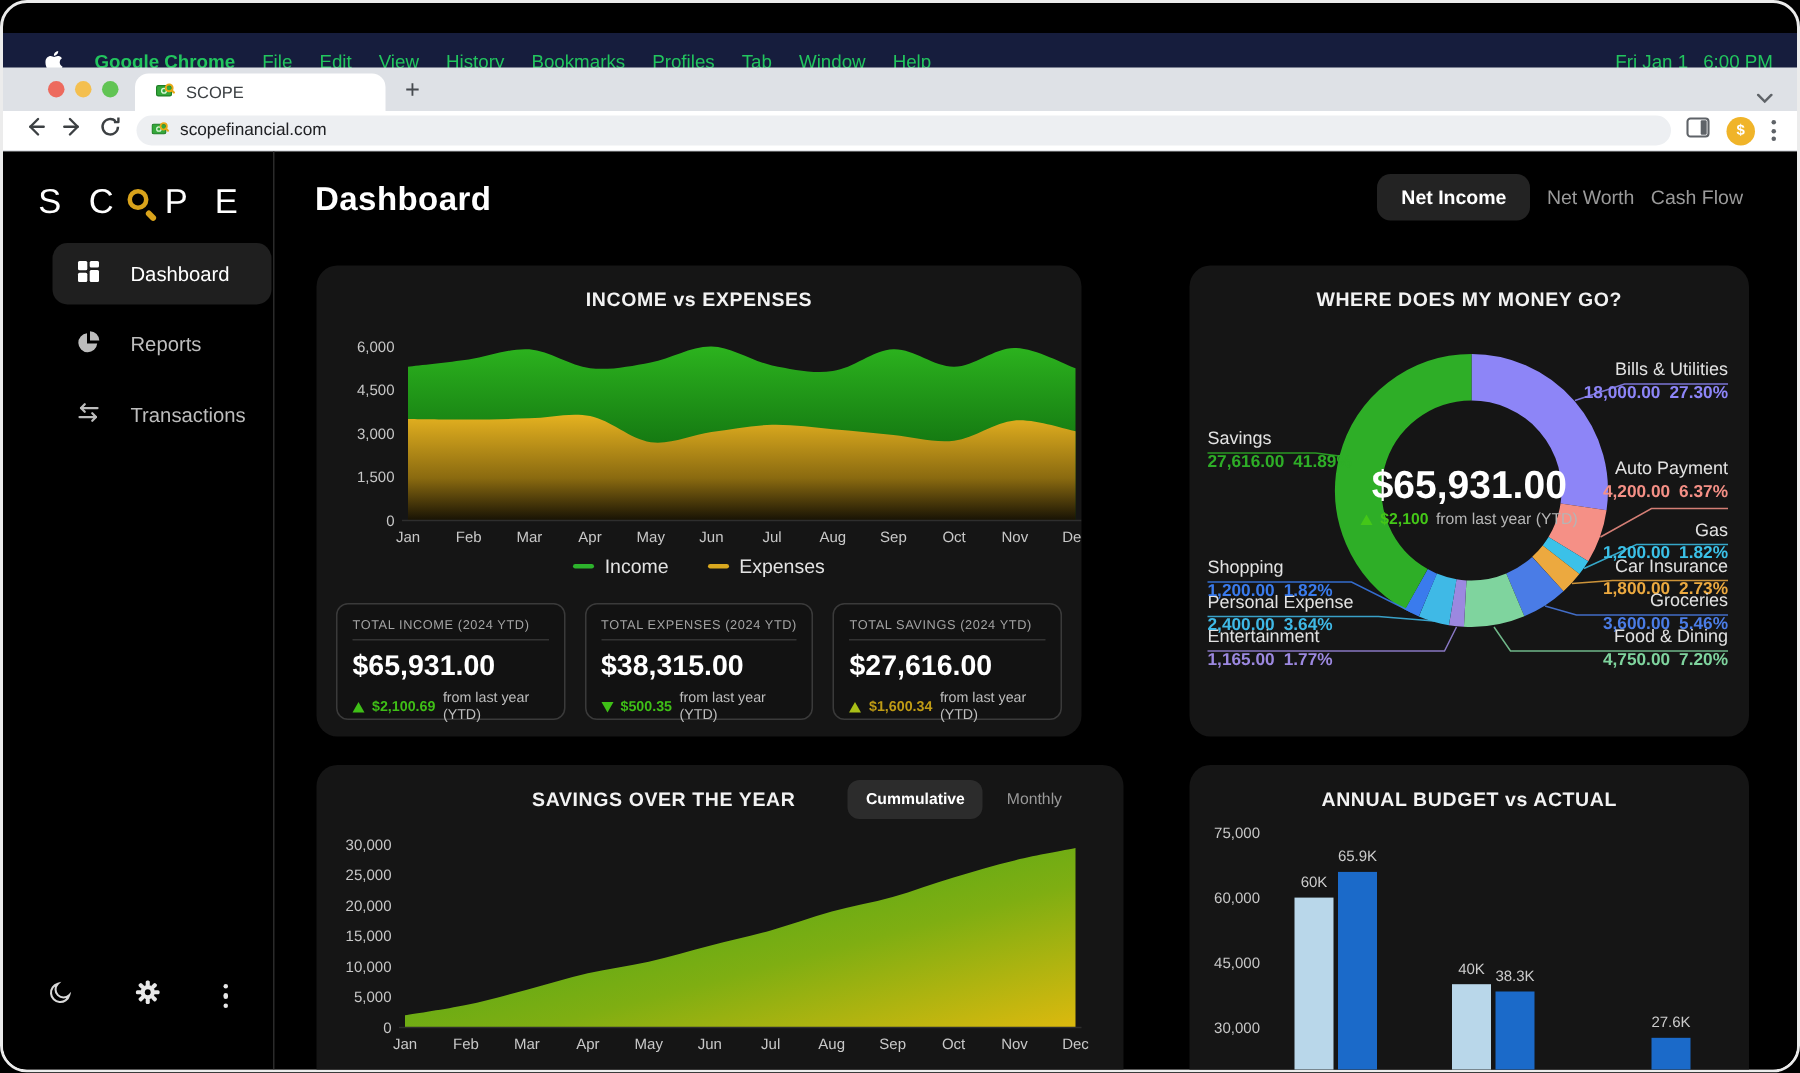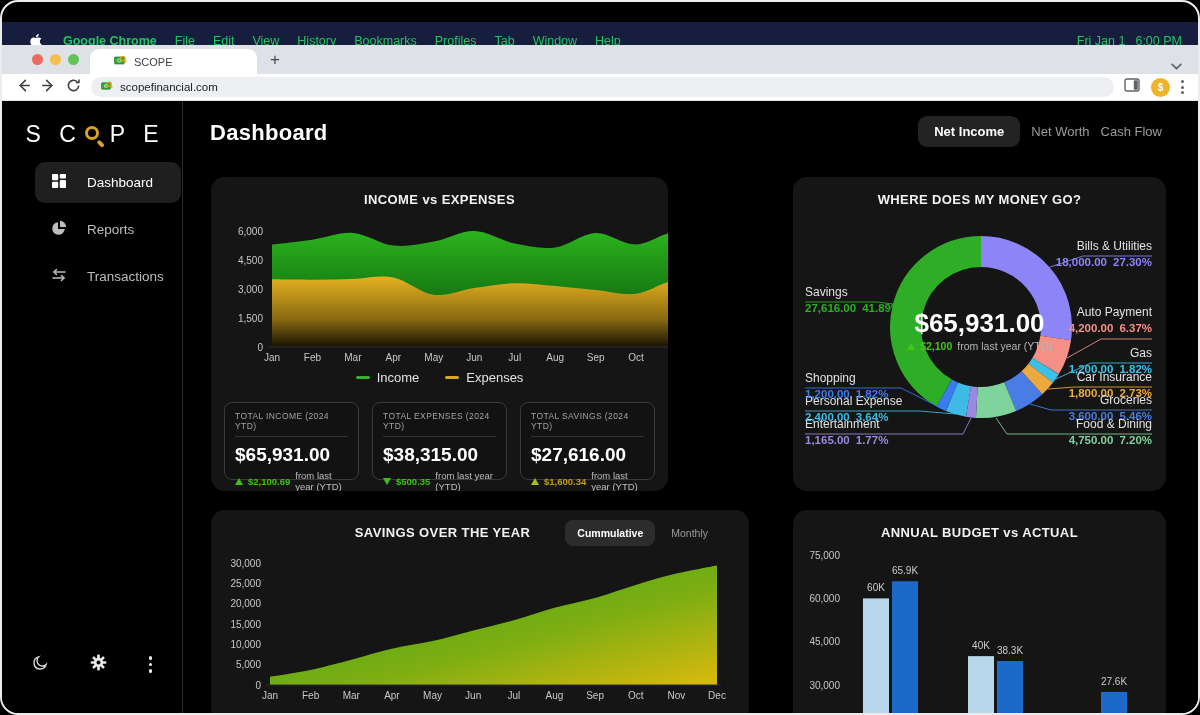--- a/index.html
+++ b/index.html
@@ -15,21 +15,21 @@
   .menu-item { padding:0 9px; }
   .menu-item.app-name { font-weight:700; }
   .menubar .clock { margin-left:auto; display:flex; gap:10px; }
 
   
   .tabstrip { position:absolute; top:43px; left:0; right:0; height:29px; background:#dee1e6; }
   .traffic { position:absolute; top:9px; left:30px; display:flex; gap:7px; }
   .traffic span { width:11px; height:11px; border-radius:50%; display:block; }
   .t-red{background:#ed6a5e} .t-yellow{background:#f4bf4f} .t-green{background:#61c454}
   .tab { position:absolute; left:88px; top:4px; width:167px; height:25px; background:#fff;
-    border-radius:9px 9px 0 0; display:flex; align-items:center; padding:0 24px; gap:7px;
+    border-radius:9px 9px 0 0; display:flex; align-items:center; padding:0 14px; gap:7px;
     font-size:11px; color:#3c4043; }
   .newtab-btn { position:absolute; left:261px; top:3px; font-size:17px; color:#474b50; width:24px; height:24px;
     display:flex; align-items:center; justify-content:center; }
   .tabstrip-chevron { position:absolute; right:16px; top:11px; }
 
   
   .toolbar { position:absolute; top:72px; left:0; right:0; height:27px; background:#fff;
     display:flex; align-items:center; border-bottom:1px solid #e2e4e8; }
   .nav-btns { display:flex; align-items:center; gap:10px; padding:0 10px 0 14px; }
   .urlbar { flex:1; height:20px; background:#edeff2; border-radius:10px; display:flex;
@@ -59,21 +59,21 @@
     justify-content:space-between; align-items:center; color:#dcdcdc; }
 
   .main { flex:1; position:relative; }
   .page-title { position:absolute; top:19px; left:27px; color:#fff; font-size:22px; font-weight:600;
     letter-spacing:.3px; }
   .view-tabs { position:absolute; top:15px; right:36px; display:flex; align-items:center; gap:11px; }
   .view-tab { color:#9a9a9a; font-size:13px; font-weight:500; }
   .view-tab.active { background:#232323; color:#fff; border-radius:9px; padding:8px 16px; font-weight:600; }
 
   .panel { position:absolute; background:#151515; border-radius:14px; overflow:hidden; }
-  #panel-income   { left:28px;  top:76px;  width:457px; height:314px; }
+  #panel-income   { left:28px;  top:76px;  width:510px; height:314px; }
   #panel-donut    { left:610px; top:76px;  width:373px; height:314px; }
   #panel-savings  { left:28px;  top:409px; width:538px; height:330px; }
   #panel-budget   { left:610px; top:409px; width:373px; height:330px; }
   .panel-title { position:absolute; top:15px; left:0; right:0; text-align:center; color:#f2f2f2;
     font-size:13px; font-weight:700; letter-spacing:.4px; }
   .panel svg.chart { position:absolute; inset:0; }
   .panel svg text { font-family:"Liberation Sans", sans-serif; }
 
   
   .legend { position:absolute; top:193px; left:0; right:0; display:flex; justify-content:center;

